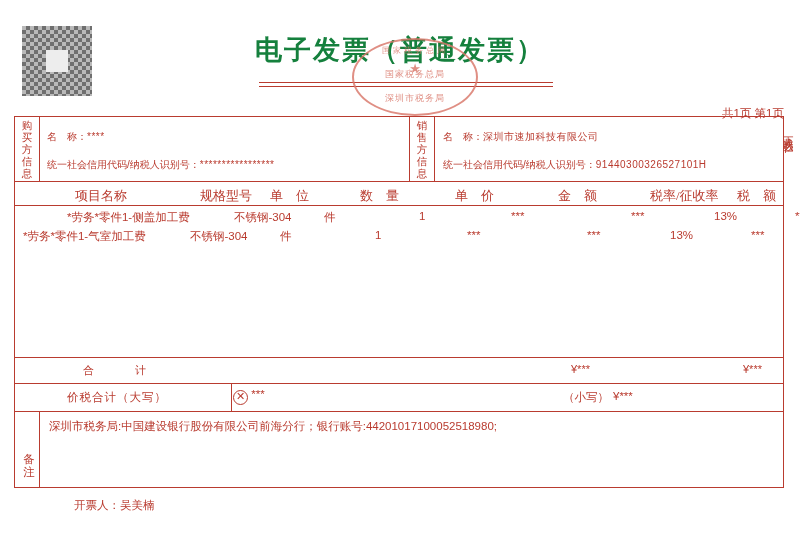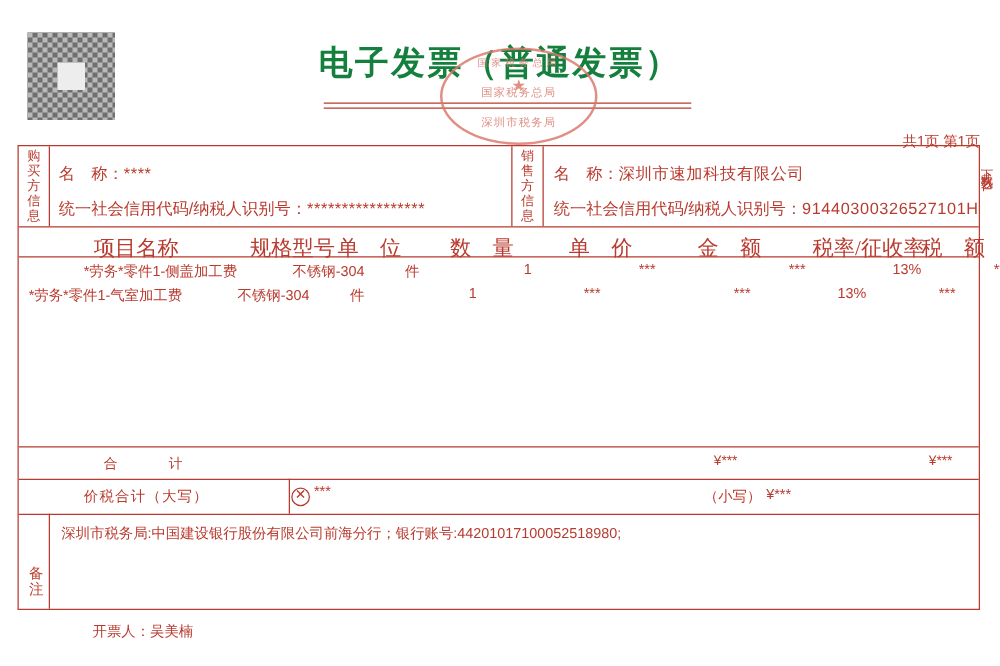--- a/index.html
+++ b/index.html
@@ -169,36 +169,36 @@
     display: flex;
     flex-direction: column;
     justify-content: center;
     align-items: center;
   }
   .party .sidelabel span { display: block; }
   .pl-buyer { left: 1px; }
   .pl-seller { left: 396px; }
   .field {
     position: absolute;
-    font-size: 13px;
+    font-size: 10px;
     white-space: nowrap;
   }
   .field .v { letter-spacing: .5px; }
 
   .divider-v-buyer { left: 24px; }
   .divider-v-mid { left: 394px; }
   .divider-v-seller { left: 419px; }
 
   
   .items-head {
     position: absolute;
     left: 0; right: 0;
     top: 64px;
     height: 24px;
-    font-size: 17px;
+    font-size: 13px;
     font-family: Liberation Serif, serif;
   }
   .col {
     position: absolute;
     white-space: nowrap;
   }
   .items-head .col { top: 6px; }
 
   .row {
     position: absolute;

